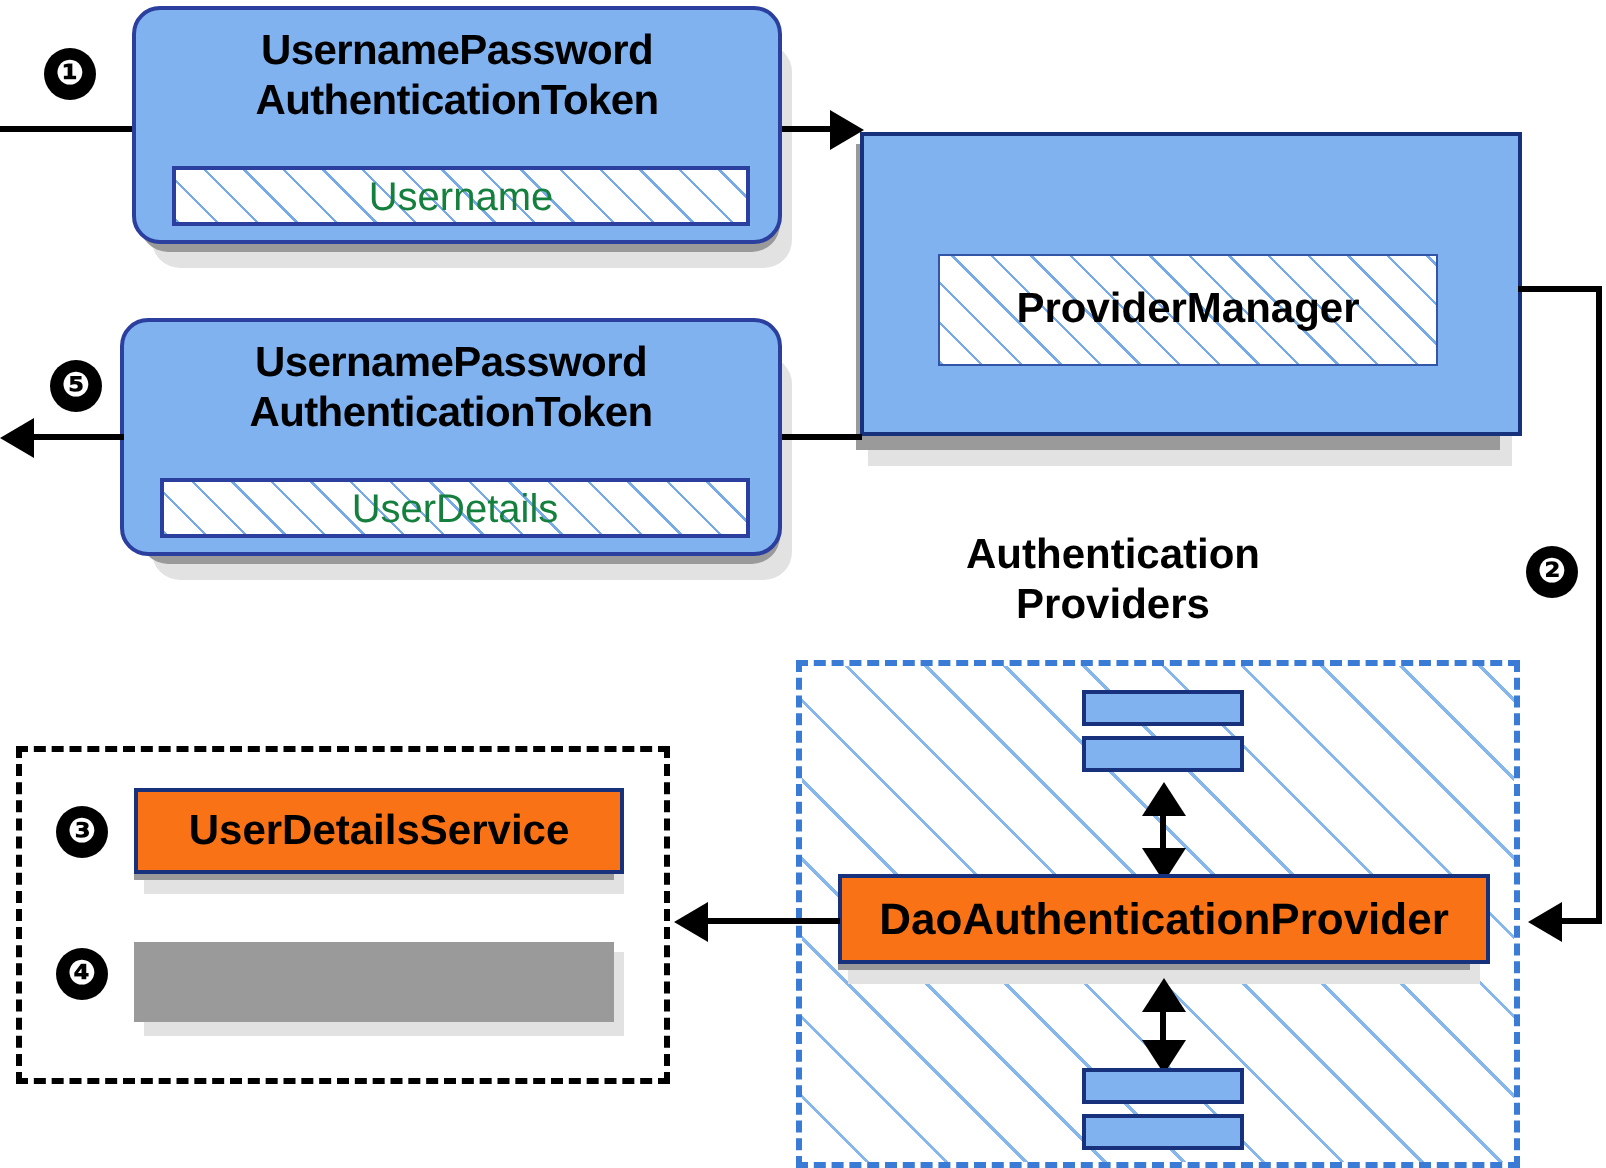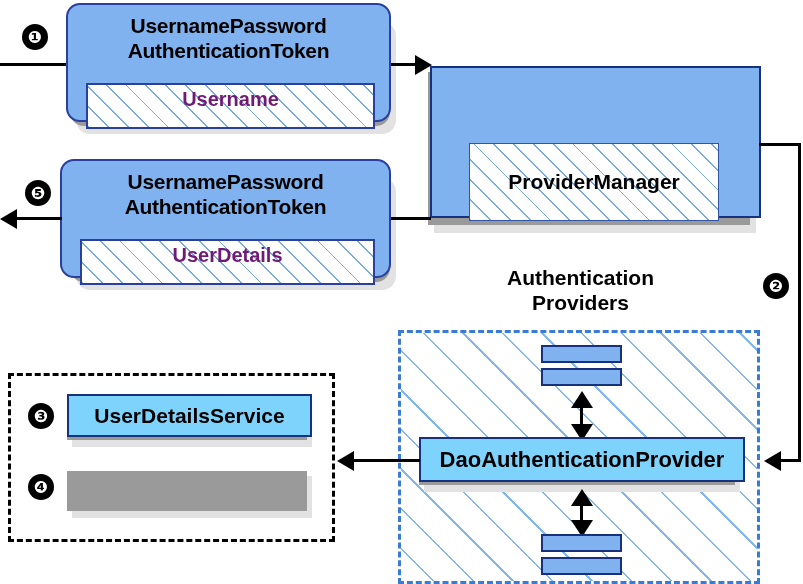--- a/index.html
+++ b/index.html
@@ -52,25 +52,25 @@
     right: 14px;
     display: flex;
     gap: 9px;
   }
   .slot {
     flex: 1;
     background: #ffffff;
     border: 2px solid #2a3f9e;
     box-sizing: border-box;
     text-align: center;
-    font-weight: bold;
+    font-weight: normal;
     font-size: 20px;
-    color: #701a75;
+    color: #15803d;
     line-height: 29px;
-    height: 46px;
+    height: 30px;
     position: relative;
     overflow: hidden;
   }
   .slot > span { position: relative; z-index: 2; }
   .hatch-bg::before {
     content: "";
     position: absolute;
     inset: 0;
     z-index: 1;
     background-image: repeating-linear-gradient(
@@ -78,21 +78,21 @@
       rgba(110,165,230,0.95) 0px,
       rgba(110,165,230,0.95) 1.2px,
       rgba(255,255,255,0) 1.2px,
       rgba(255,255,255,0) 14px
     );
   }
 
   
   .box {
     position: absolute;
-    background: #7dd3fc;
+    background: #f97316;
     border: 2px solid #17317d;
     box-sizing: border-box;
     display: flex;
     align-items: center;
     justify-content: center;
     font-weight: bold;
     color: #000;
   }
 
   .manager-box {
@@ -236,21 +236,21 @@
     </div>
   </div>
 
   <div class="line-h" style="left:391px; top:63px; width:30px;"></div>
   <div class="arrow-right" style="left:415px; top:55px;"></div>
 
   <div class="shadow-light" style="left:434px; top:78px; width:322px; height:155px;"></div>
   <div class="shadow-dark" style="left:428px; top:72px; width:322px; height:153px;"></div>
 
   <div class="manager-box" style="left:430px; top:66px; width:331px; height:152px;">
-    <div class="inner-white hatch-bg" style="left:37px; top:59px; width:250px; height:78px;margin-top:16px;">
+    <div class="inner-white hatch-bg" style="left:37px; top:59px; width:250px; height:56px;">
       <span>ProviderManager</span>
     </div>
   </div>
 
   <div class="shadow-light" style="left:76px; top:178px; width:320px; height:112px; border-radius:14px;"></div>
   <div class="shadow-dark" style="left:70px; top:172px; width:320px; height:110px; border-radius:14px;"></div>
 
   <div class="token-card" style="left:60px; top:159px; width:331px; height:119px;">
     <div class="token-title">UsernamePassword
 AuthenticationToken</div>
@@ -268,21 +268,21 @@
 
   <div class="line-h" style="left:391px; top:217px; width:40px;"></div>
 
   <div class="line-h" style="left:759px; top:143px; width:42px;"></div>
   <div class="line-v" style="left:798px; top:143px; height:318px;"></div>
   <div class="line-h" style="left:781px; top:459px; width:20px;"></div>
   <div class="arrow-left" style="left:764px; top:451px;"></div>
 
   <div class="bullet" style="left:763px; top:273px;">❷</div>
 
-  <div class="group-label" style="left:468px; top:265px; width:225px;text-align:center;">Authentication
+  <div class="group-label" style="left:444px; top:265px; width:225px;text-align:center;">Authentication
 Providers</div>
 
   <div class="dashed-panel-blue" style="left:398px; top:330px; width:362px; height:254px;">
     <div class="hatchfill"></div>
   </div>
 
   <div class="mini-bar" style="left:541px; top:345px; width:81px; height:18px;"></div>
   <div class="mini-bar" style="left:541px; top:368px; width:81px; height:18px;"></div>
 
   <div class="arrow-up" style="left:571px; top:391px;"></div>

